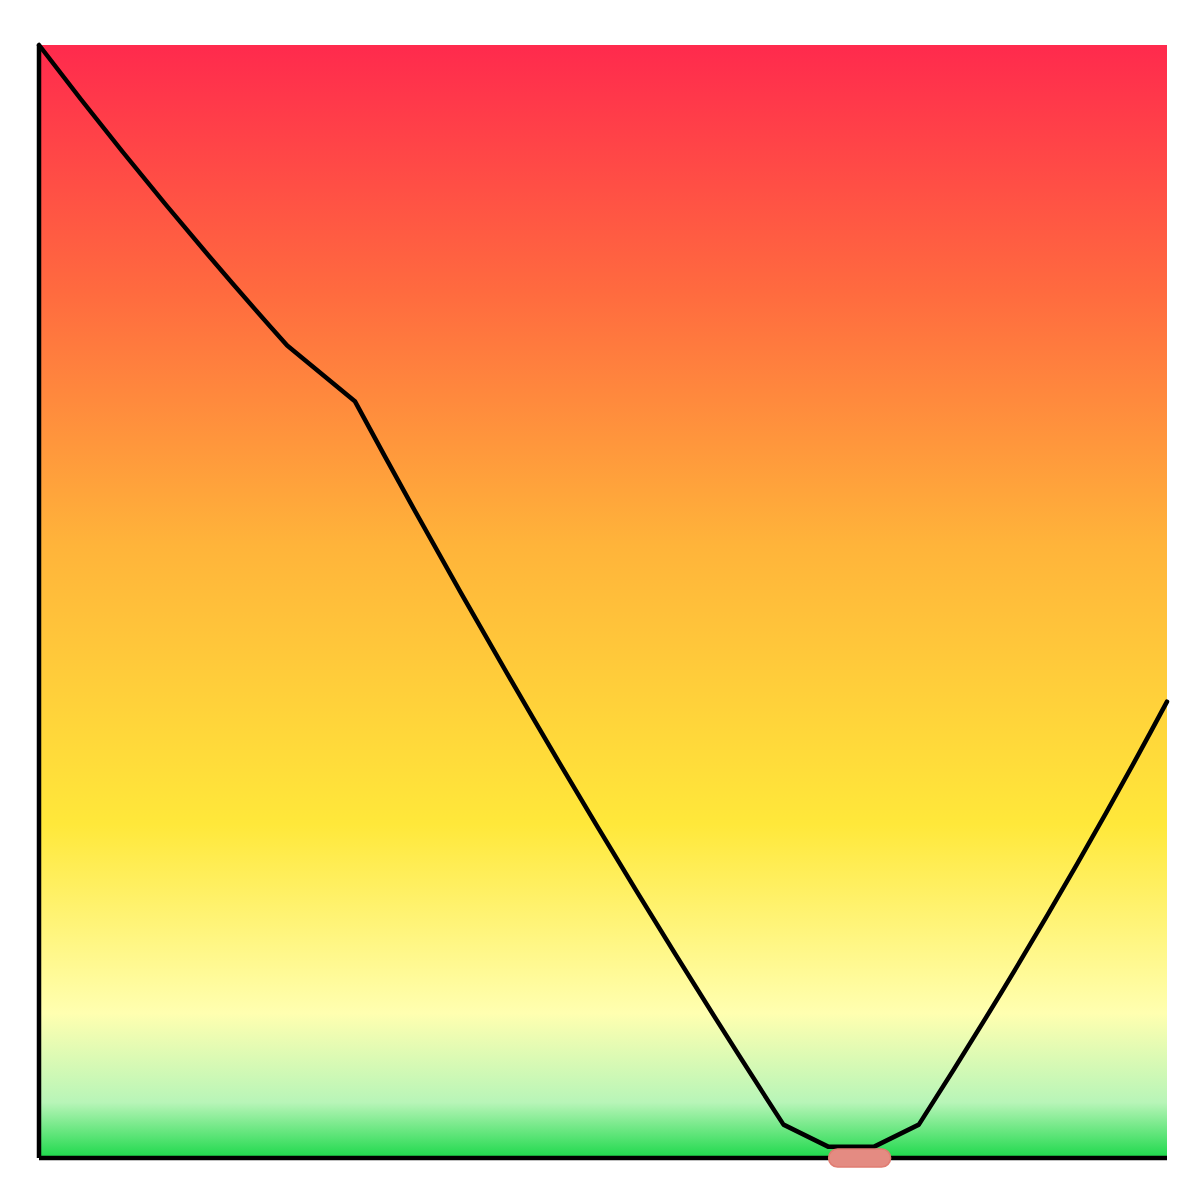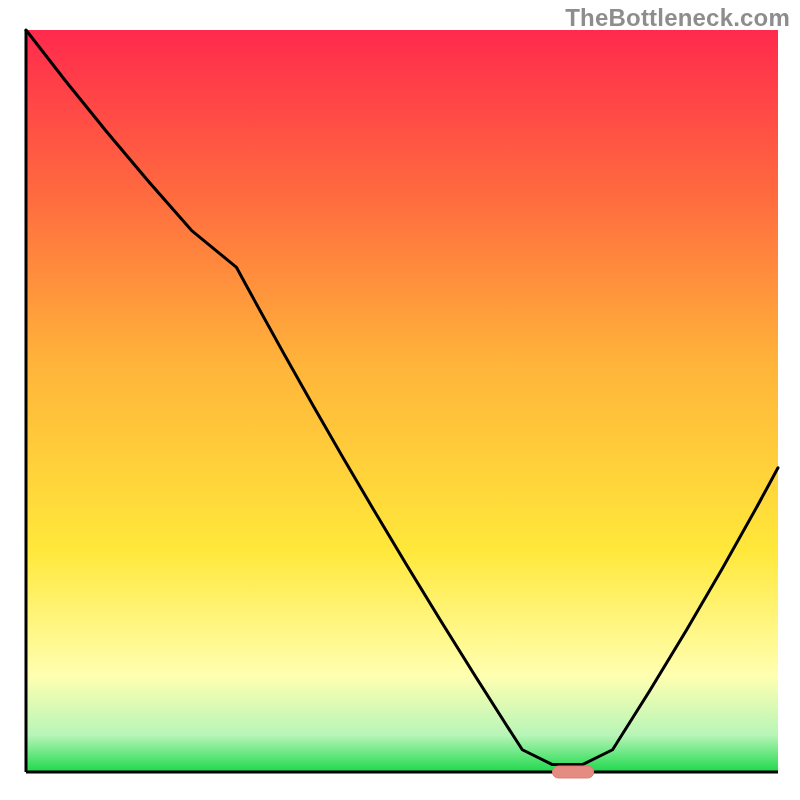--- a/index.html
+++ b/index.html
@@ -50,14 +50,13 @@
 
     <rect id="plot-bg" fill="url(#bg-grad)" x="26" y="30" width="752" height="742"></rect>
 
     <line id="axis-y" stroke-width="3" x1="26" y1="30" x2="26" y2="772" stroke="#000000"></line>
     <line id="axis-x" stroke-width="3" x1="26" y1="772" x2="778" y2="772" stroke="#000000"></line>
 
     <path id="curve" fill="none" stroke-width="3" stroke-linejoin="round" stroke-linecap="round" d="M 26 30 Q 104.7132 133.4788 191.44 230.34 L 236.56000000000003 267.43999999999994 Q 369.79400000000004 514.3052 522.32 749.74 L 552.4 764.58 L 582.48 764.58 L 612.5600000000001 749.74 Q 700.9191999999999 612.0688 778 467.7800000000001" stroke="#000000"></path>
 
     <rect id="marker" rx="6" ry="6" x="552.4" y="766" width="41.360000000000014" height="12" fill="#e48b82" stroke="#e07c72" stroke-width="1"></rect>
   </svg>
-  <div class="watermark">TheBottleneck.com</div>
 </div>
 
 </body></html>

